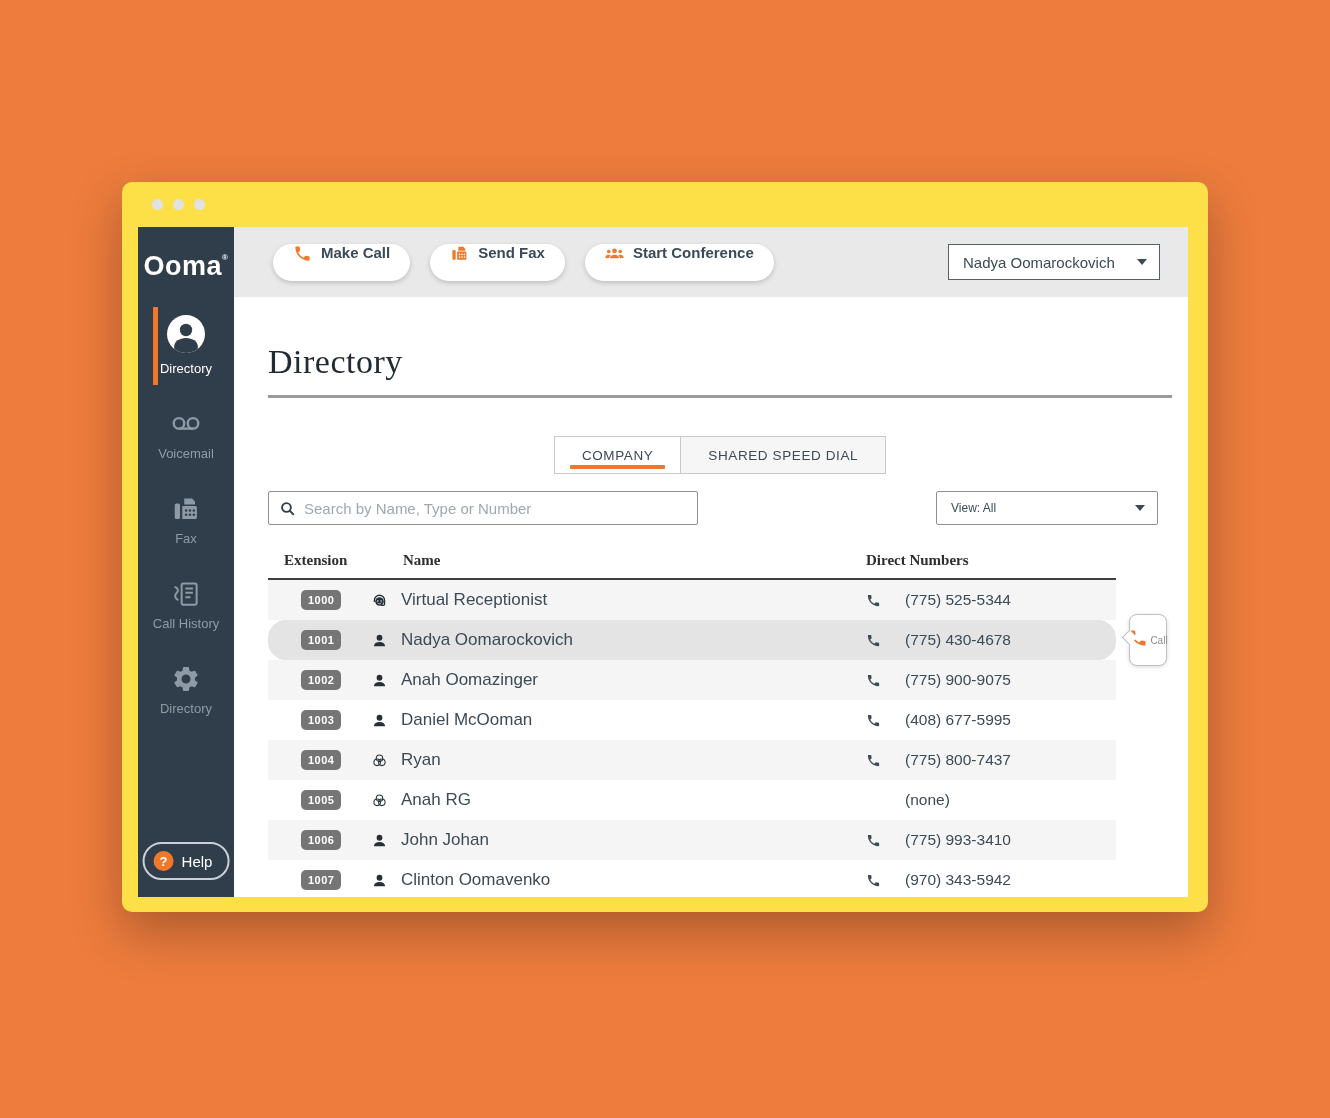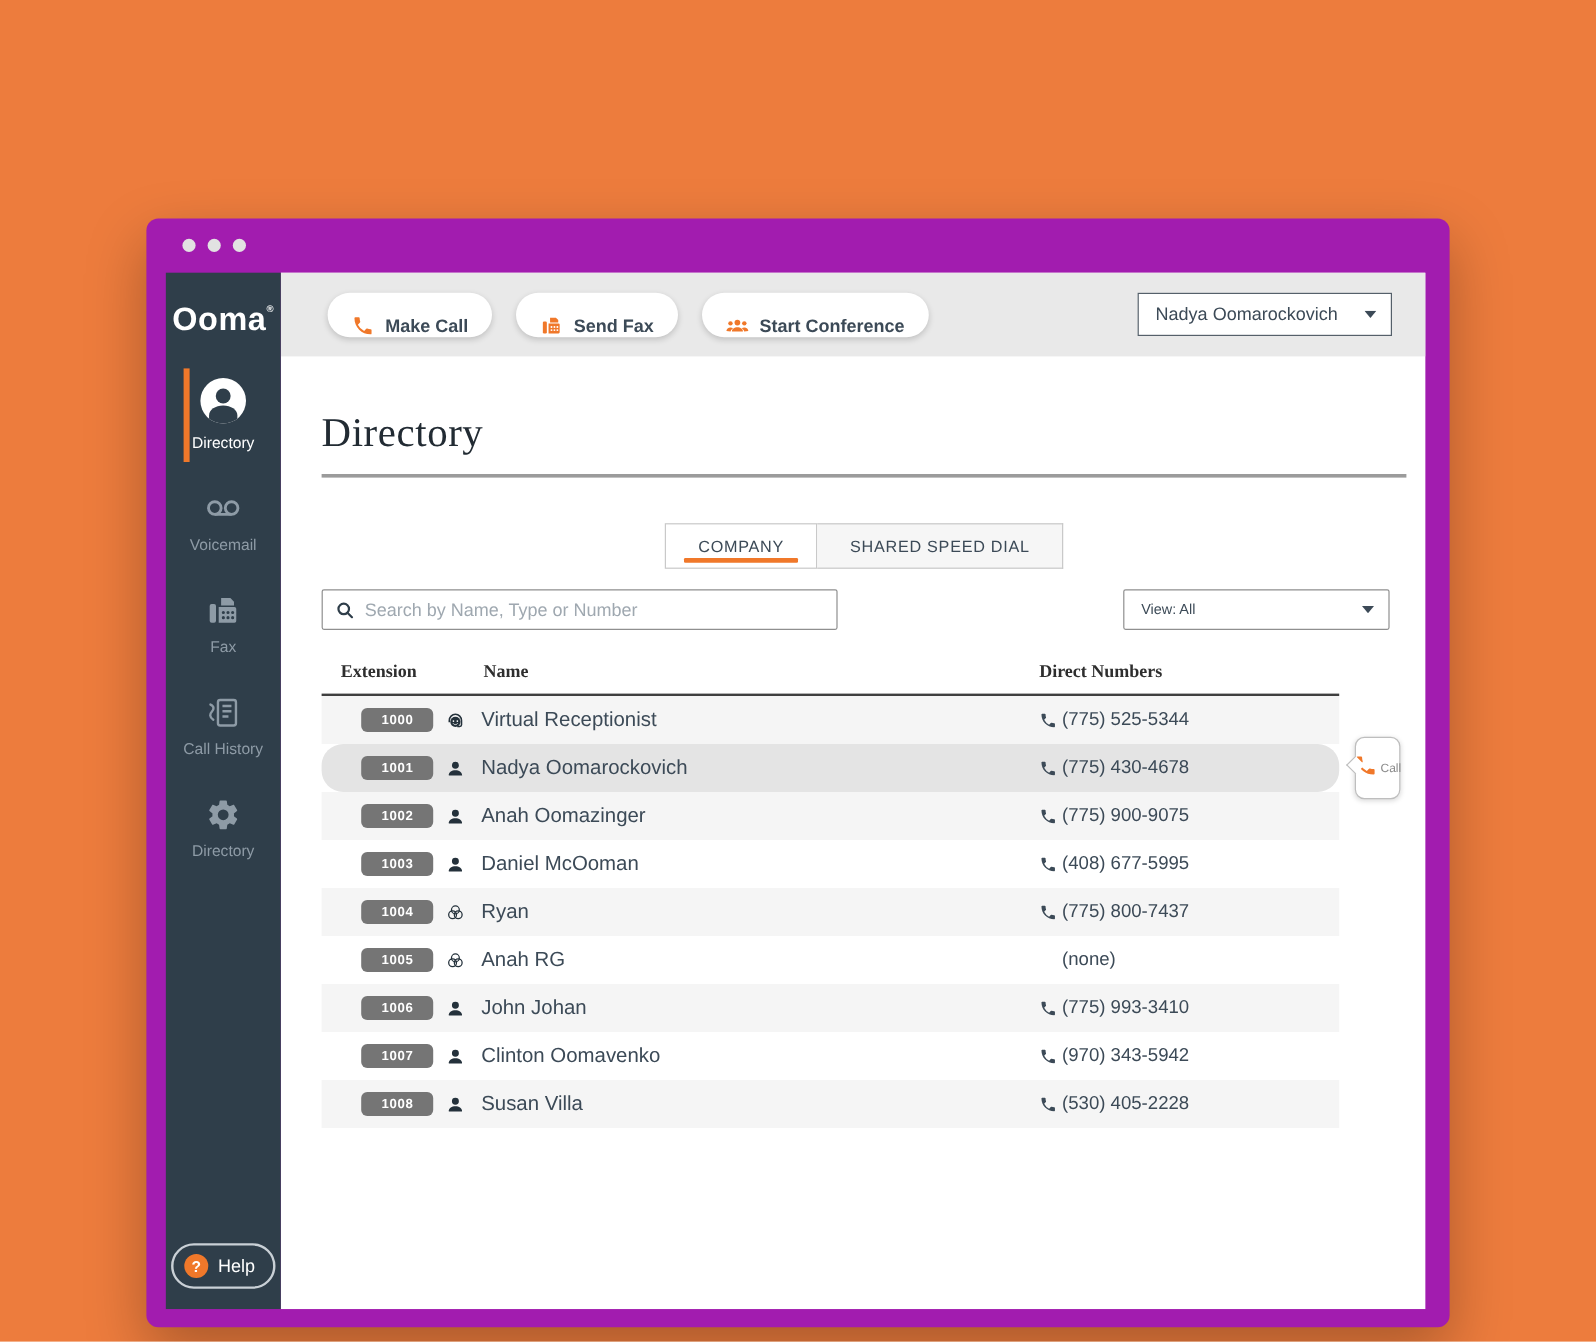--- a/index.html
+++ b/index.html
@@ -1,20 +1,20 @@
 <!DOCTYPE html>
 <html><head>
 <meta charset="utf-8">
 <style>
   * { margin:0; padding:0; box-sizing:border-box; }
   html,body { width:1330px; height:1118px; overflow:hidden; }
   body { background:#ED7C3D; font-family:"Liberation Sans",sans-serif; position:relative; }
 
-  .window { position:absolute; left:122px; top:182px; width:1086px; height:924px;
-            background:#a21caf; border-radius:10px; box-shadow:0 20px 50px rgba(0,0,0,.28); }
+  .window { position:absolute; left:122px; top:182px; width:1086px; height:730px;
+            background:#fde047; border-radius:10px; box-shadow:0 20px 50px rgba(0,0,0,.28); }
   .titlebar { height:45px; display:flex; align-items:center; padding-left:30px; gap:10px; }
   .dot { width:11px; height:11px; border-radius:50%; background:#E2E2E2; }
 
   .app { position:absolute; left:16px; top:45px; right:20px; bottom:15px; display:flex; overflow:hidden; }
 
   
   .sidebar { width:96px; background:#2F3E4A; flex-shrink:0; position:relative;
              display:flex; flex-direction:column; align-items:center; }
   .logo { color:#fff; font-size:27px; font-weight:600; letter-spacing:.5px; margin-top:24px; margin-bottom:22px; }
   .logo .mark { font-size:8px; vertical-align:top; position:relative; top:2px; }
@@ -28,21 +28,21 @@
   .help-btn { position:absolute; bottom:17px; left:50%; transform:translateX(-50%);
               display:flex; align-items:center; gap:8px; border:2px solid #C9D0D6; border-radius:20px;
               padding:7px 15px 7px 9px; color:#fff; font-size:15px; cursor:pointer; white-space:nowrap; }
   .help-q { width:20px; height:20px; border-radius:50%; background:#F0782A; color:#fff; font-size:13px;
             font-weight:bold; display:flex; align-items:center; justify-content:center; }
 
   
   .main { flex:1; background:#fff; display:flex; flex-direction:column; min-width:0; overflow:hidden; }
   .toolbar { height:70px; background:#E9E9E9; display:flex; align-items:center;
              padding:0 28px 0 39px; gap:20px; flex-shrink:0; }
-  .tb-btn { height:37px; background:#fff; border-radius:19px; display:flex; align-items:flex-end; gap:9px;
+  .tb-btn { height:37px; background:#fff; border-radius:19px; display:flex; align-items:flex-start; gap:9px;
             padding:0 20px; font-size:15px; font-weight:bold; color:#3C4A57;
             box-shadow:0 2px 5px rgba(0,0,0,.18); cursor:pointer; white-space:nowrap; }
   .tb-icon svg { width:19px; height:19px; display:block; color:#F0782A; }
   .user-menu { margin-left:auto; width:212px; height:36px; background:#fff; border:1px solid #55606A;
                display:flex; align-items:center; padding:0 12px 0 14px; font-size:15px; color:#3C4A57; cursor:pointer; }
   .user-menu .caret { margin-left:auto; }
   .caret svg { width:10px; height:6px; display:block; color:#3C4A57; }
 
   .content { flex:1; padding:0 16px 0 34px; position:relative; }
   .page-title { font-family:"Liberation Serif","DejaVu Serif",serif; font-size:34px; font-weight:500;
@@ -75,24 +75,24 @@
   .thead { display:flex; font-family:"Liberation Serif","DejaVu Serif",serif; font-weight:bold;
            font-size:15px; color:#2E2E2E; padding-bottom:9px; border-bottom:2px solid #3F3F3F;gap:32px; }
   .th-ext { width:103px; padding-left:16px; }
   .th-name { flex:1; }
   .th-num { width:250px; }
   .trow { display:flex; align-items:center; height:40px; cursor:pointer; }
   .trow.shade { background:#F5F5F5; }
   .trow.selected { background:#E4E4E4;border-radius:18px; }
   .cell-ext { width:103px; padding-left:33px; }
   .ext-badge { display:inline-block; background:#757575; color:#fff; font-size:11px; font-weight:bold;
-               letter-spacing:.5px; padding:4px 17px; border-radius:5px; }
+               letter-spacing:.5px; padding:4px 7px; border-radius:5px; }
   .cell-name { flex:1; display:flex; align-items:center; gap:13px; font-size:17px; color:#3C4A57; }
   .row-icon svg { width:17px; height:17px; display:block; color:#24313B; }
-  .cell-num { width:250px; display:flex; align-items:center; gap:4px; font-size:15.5px; color:#3C4A57; }
+  .cell-num { width:250px; display:flex; align-items:center; gap:24px; font-size:15.5px; color:#3C4A57; }
   .num-icon svg { width:15px; height:15px; display:block; color:#3C4A57; }
   .num-icon.hidden { visibility:hidden; }
 
   .call-popup { position:absolute; left:861px; top:62px; width:38px; height:52px; background:#fff;
                 border:1px solid #BEBEBE; border-radius:8px; box-shadow:0 1px 4px rgba(0,0,0,.15);
                 display:flex; align-items:center; justify-content:center; gap:2px;
                 cursor:pointer; z-index:5; }
   .call-popup::before { content:""; position:absolute; left:-6px; top:17px; width:10px; height:10px;
                         background:#fff; border-left:1px solid #BEBEBE; border-bottom:1px solid #BEBEBE;
                         transform:rotate(45deg); }

